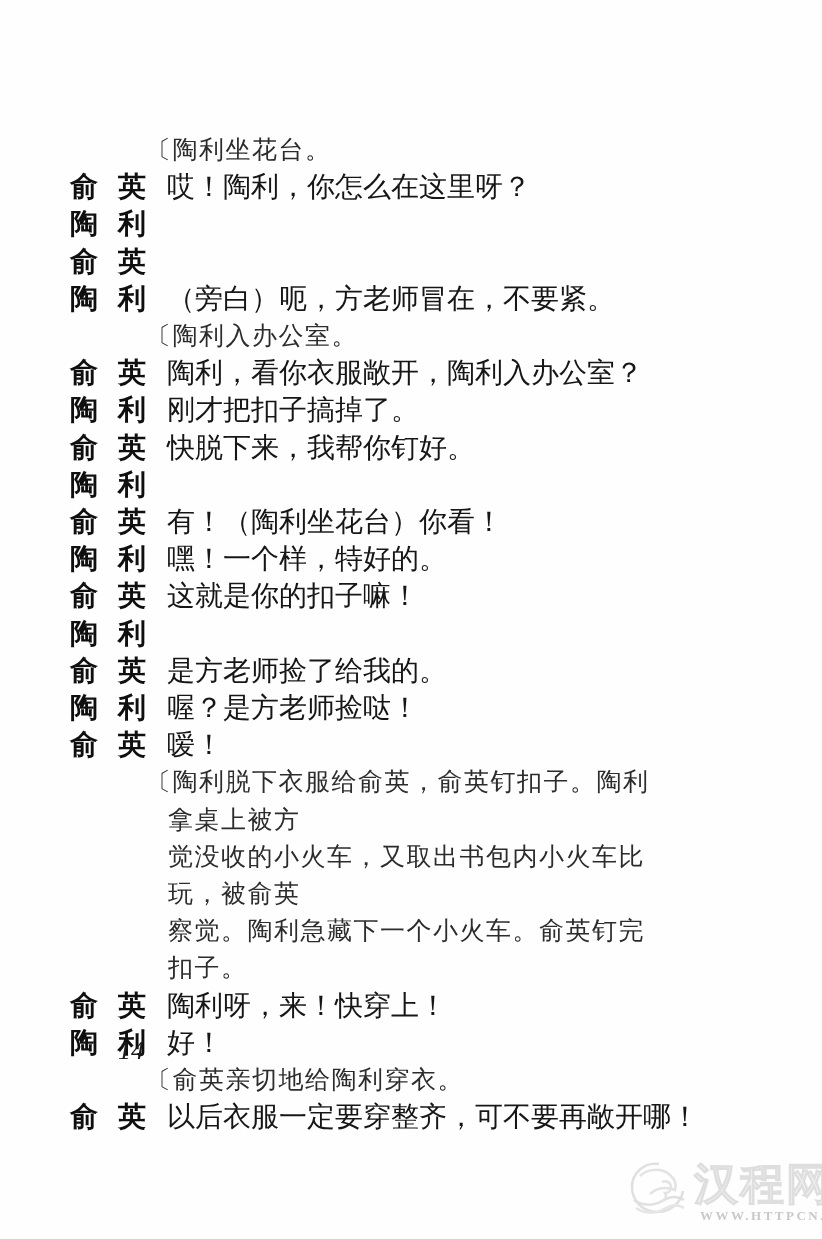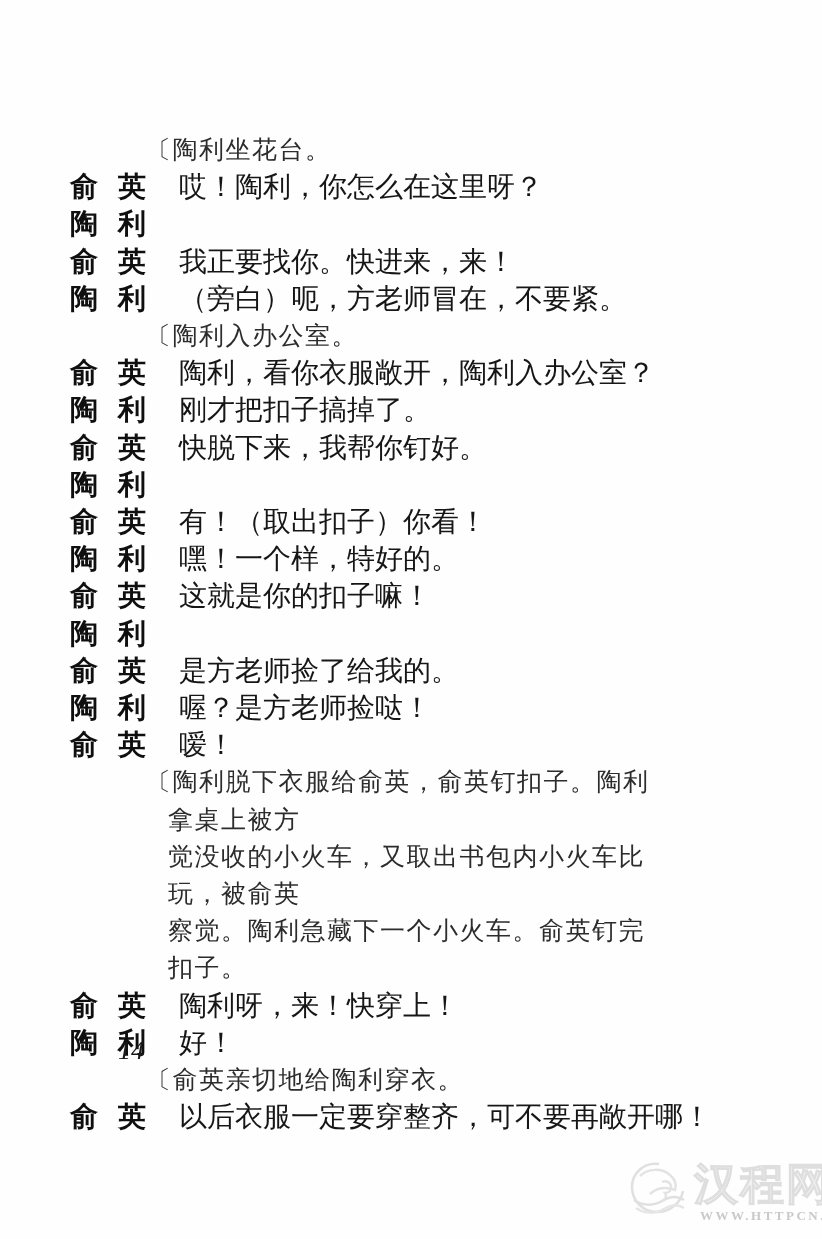--- a/index.html
+++ b/index.html
@@ -28,21 +28,20 @@
     font-weight: 700;
     letter-spacing: 20px;
     font-family: "Liberation Sans", sans-serif;
     line-height: 37.2px;
     color: #0f0f0f;
   }
   .speech {
     font-size: 28px;
     line-height: 37.2px;
     color: #161616;
-    margin-left: 12px;
   }
   .stage-line {
     padding-left: 168px;
     text-indent: -22px;
     white-space: pre-line;
     font-size: 25px;
     line-height: 37.2px;
     letter-spacing: 1.5px;
     color: #2c2c2c;
   }
@@ -106,21 +105,20 @@
       <span class="speaker">俞英</span>
       <span class="speech">哎！陶利，你怎么在这里呀？</span>
     </div>
 
     <div class="line dialogue">
       <span class="speaker">陶利</span>
     </div>
 
     <div class="line dialogue">
       <span class="speaker">俞英</span>
-      <span class="speech">我正要找你。快进来，来！</span>
     </div>
 
     <div class="line dialogue">
       <span class="speaker">陶利</span>
       <span class="speech">（旁白）呃，方老师冒在，不要紧。</span>
     </div>
 
     <div class="line stage-line">〔陶利入办公室。</div>
 
     <div class="line dialogue">
@@ -137,21 +135,21 @@
       <span class="speaker">俞英</span>
       <span class="speech">快脱下来，我帮你钉好。</span>
     </div>
 
     <div class="line dialogue">
       <span class="speaker">陶利</span>
     </div>
 
     <div class="line dialogue">
       <span class="speaker">俞英</span>
-      <span class="speech">有！（取出扣子）你看！</span>
+      <span class="speech">有！（陶利坐花台）你看！</span>
     </div>
 
     <div class="line dialogue">
       <span class="speaker">陶利</span>
       <span class="speech">嘿！一个样，特好的。</span>
     </div>
 
     <div class="line dialogue">
       <span class="speaker">俞英</span>
       <span class="speech">这就是你的扣子嘛！</span>

